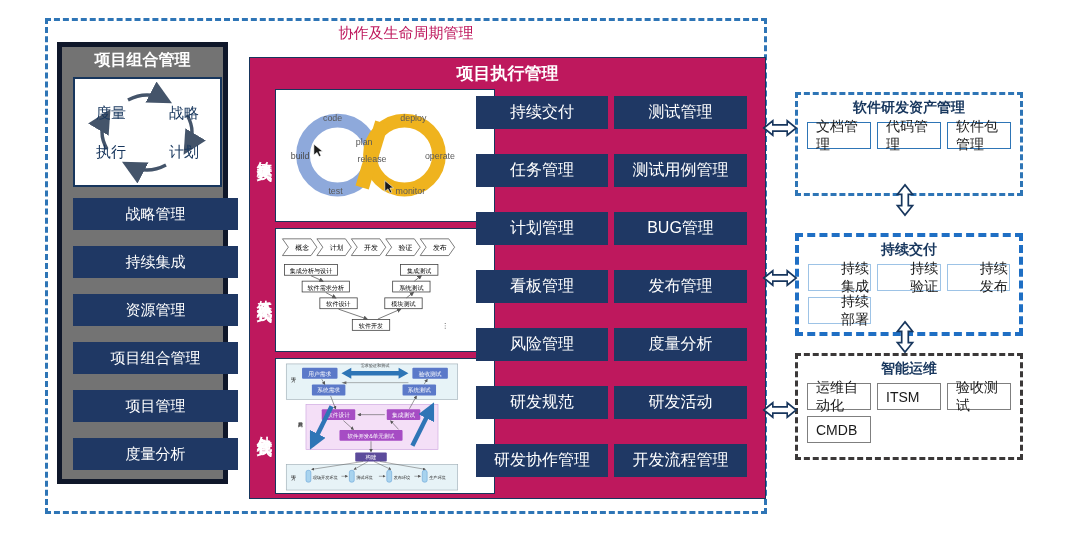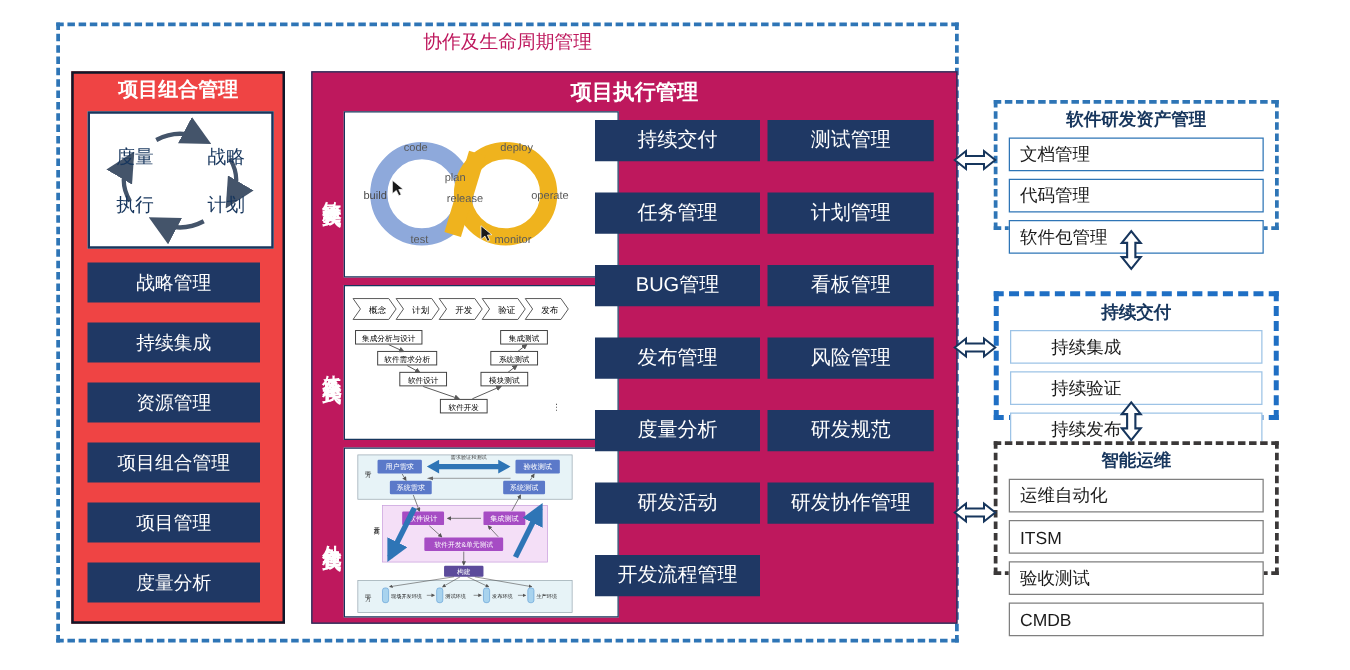--- a/index.html
+++ b/index.html
@@ -7,24 +7,24 @@
   body { font-family:"Liberation Sans", sans-serif; }
   #stage { position:relative; width:1080px; height:536px; background:#fff; overflow:hidden; }
 
   .abs { position:absolute; }
 
   
   .outer-box { left:45px; top:18px; width:722px; height:496px; border:3px dashed #2E75B6; }
   .main-title { left:45px; top:24px; width:722px; text-align:center; font-size:15px; color:#be185d; }
 
   
-  .portfolio { left:57px; top:57px; width:171px; height:442px; background:#ef4444; border:2px solid #0f172a; }
+  .portfolio { left:57px; top:42px; width:171px; height:442px; background:#737373; border:5px solid #0f172a; }
   .portfolio-title { left:0; top:3px; width:100%; text-align:center; color:#fff; font-weight:bold; font-size:16px; }
   .cycle-box { left:11px; top:30px; width:149px; height:110px; background:#fff; border:2px solid #17365D; }
-  .chip { left:11px; width:138px; height:32px; background:#1F3864; color:#fff; font-size:15px;
+  .chip { left:11px; width:165px; height:32px; background:#1F3864; color:#fff; font-size:15px;
           display:flex; align-items:center; justify-content:center; }
 
   
   .execution { left:237px; top:57px; width:517px; height:442px; background:#be185d; border:1px solid #17365D;margin-left:12px; }
   .execution-title { left:0; top:4px; width:100%; text-align:center; color:#fff; font-weight:bold; font-size:17px; }
   .vlabel { color:#fff; font-weight:bold; font-size:15px; writing-mode:vertical-lr; text-orientation:upright;
             display:flex; align-items:center; justify-content:center; letter-spacing:2px; }
   .mode1 { left:2px; top:40px;  width:24px; height:110px; }
   .mode2 { left:2px; top:165px; width:24px; height:140px; }
   .mode3 { left:2px; top:305px; width:24px; height:130px; }
@@ -32,25 +32,25 @@
   .img-agile { top:31px;  height:133px; }
   .img-vmodel { top:170px; height:124px; }
   .img-outsrc { top:300px; height:136px; }
 
   .btn-grid { left:226px; top:38px; width:271px; display:grid;
               grid-template-columns:132px 133px; grid-auto-rows:33px; column-gap:6px; row-gap:25px; }
   .mod-btn { background:#1F3864; color:#fff; font-size:16px; display:flex; align-items:center; justify-content:center; }
 
   
   .rpanel { left:795px; width:228px; background:#fff; padding:4px 9px 6px 9px; }
-  .rpanel-1 { top:80px;  height:104px; border:3px dashed #2E75B6; }
+  .rpanel-1 { top:92px;  height:104px; border:3px dashed #2E75B6; }
   .rpanel-2 { top:233px; height:103px; border:4px dashed #1F6FC4;font-family:Liberation Mono, monospace; }
   .rpanel-3 { top:353px; height:107px; border:3px dashed #3B3838; }
   .rpanel-title { text-align:center; font-weight:bold; font-size:14px; color:#17365D; margin-bottom:5px; }
-  .rpanel-items { display:grid; grid-template-columns:1fr; gap:6px; }
+  .rpanel-items { display:grid; grid-template-columns:1fr 1fr 1fr; gap:6px; }
   .ritem { background:#fff; font-size:14px; color:#1a1a1a; height:27px; display:flex; align-items:center; padding-left:8px; }
   .rpanel-1 .ritem { border:1.5px solid #2E75B6; }
   .rpanel-2 .ritem { border:1.5px solid #9DC3E6;padding-left:32px; }
   .rpanel-3 .ritem { border:1px solid #7F7F7F; }
 
   .harrow { width:36px; height:20px; }
   .ha-1 { left:762px; top:118px; } .ha-2 { left:762px; top:268px; } .ha-3 { left:762px; top:400px; }
   .varrow { width:22px; height:34px; }
   .va-1 { left:894px; top:183px; } .va-2 { left:894px; top:320px; }
 
@@ -244,20 +244,21 @@
         <text x="81" y="121.5" font-size="4.2" fill="#222">测试环境</text>
         <text x="119" y="121.5" font-size="4.2" fill="#222">发布环境</text>
         <text x="155" y="121.5" font-size="4.2" fill="#222">生产环境</text>
       </svg>
     </div>
 
     <div class="abs btn-grid">
       <div class="mod-btn">持续交付</div>
       <div class="mod-btn">测试管理</div>
       <div class="mod-btn">任务管理</div>
+      <div class="mod-btn">测试用例管理</div>
       <div class="mod-btn">计划管理</div>
       <div class="mod-btn">BUG管理</div>
       <div class="mod-btn">看板管理</div>
       <div class="mod-btn">发布管理</div>
       <div class="mod-btn">风险管理</div>
       <div class="mod-btn">度量分析</div>
       <div class="mod-btn">研发规范</div>
       <div class="mod-btn">研发活动</div>
       <div class="mod-btn">研发协作管理</div>
       <div class="mod-btn">开发流程管理</div>

